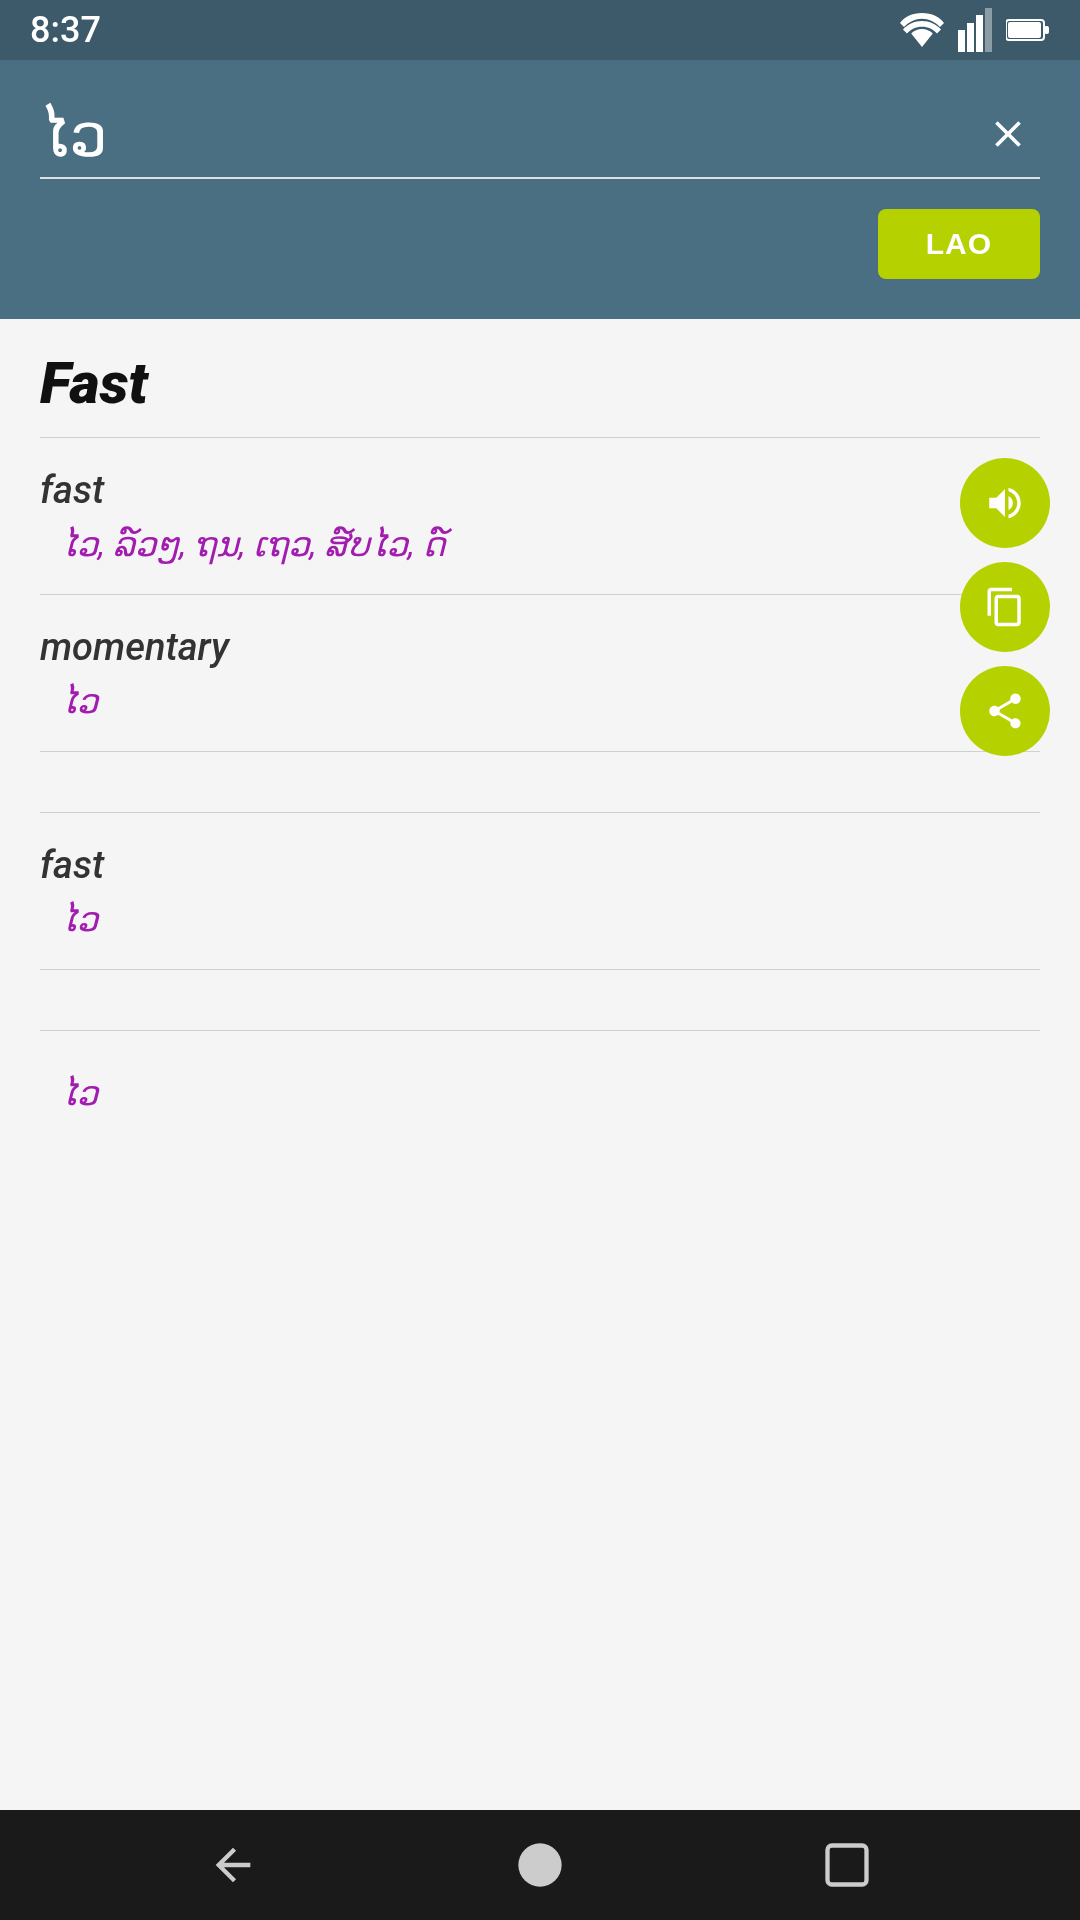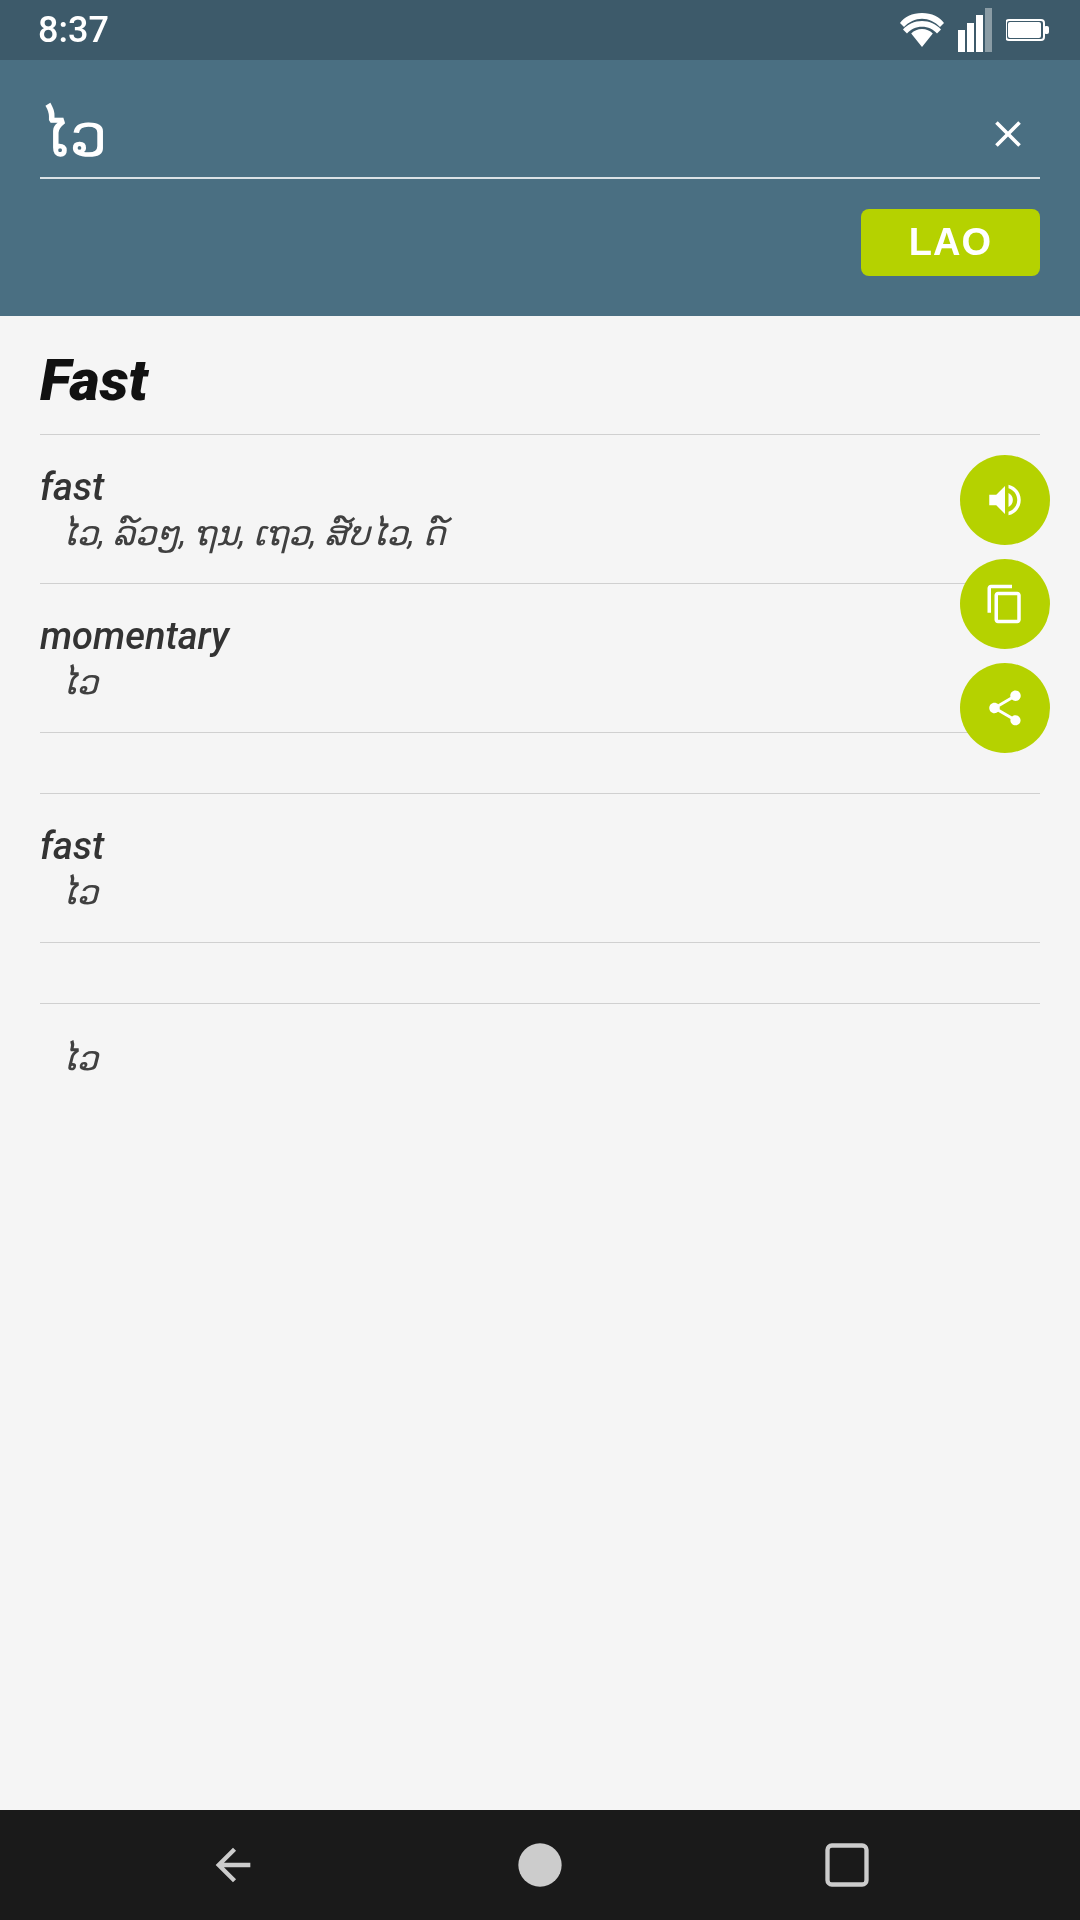--- a/index.html
+++ b/index.html
@@ -19,21 +19,20 @@
       height: 60px;
       display: flex;
       align-items: center;
       justify-content: space-between;
       padding: 0 30px;
     }
     .status-time {
       color: white;
       font-size: 36px;
       font-weight: 500;
-      margin-left: 8px;
     }
     .status-icons {
       display: flex;
       align-items: center;
       gap: 14px;
     }
     .status-icons svg {
       fill: white;
     }
 
@@ -75,23 +74,23 @@
       display: flex;
       justify-content: flex-end;
       gap: 16px;
       margin-top: 30px;
     }
     .lang-btn {
       background: #b5d200;
       border: none;
       border-radius: 8px;
       color: white;
-      font-size: 38px;
+      font-size: 30px;
       font-weight: 700;
-      padding: 12px 48px;
+      padding: 18px 48px;
       cursor: pointer;
       letter-spacing: 1px;
     }
 
     
     .main-content {
       background: #f5f5f5;
       flex: 1;
       padding: 0;
       font-style: italic;
@@ -124,22 +123,22 @@
     .entry-content {
       flex: 1;
     }
     .entry-word {
       font-size: 38px;
       font-weight: 500;
       color: #333;
     }
     .entry-lao {
       font-size: 34px;
-      color: #404040;
-      margin-top: 4px;
+      color: #a21caf;
+      margin-top: 12px;
       padding-left: 20px;
     }
 
     
     .action-buttons {
       position: absolute;
       right: 30px;
       top: 20px;
       display: flex;
       flex-direction: column;

